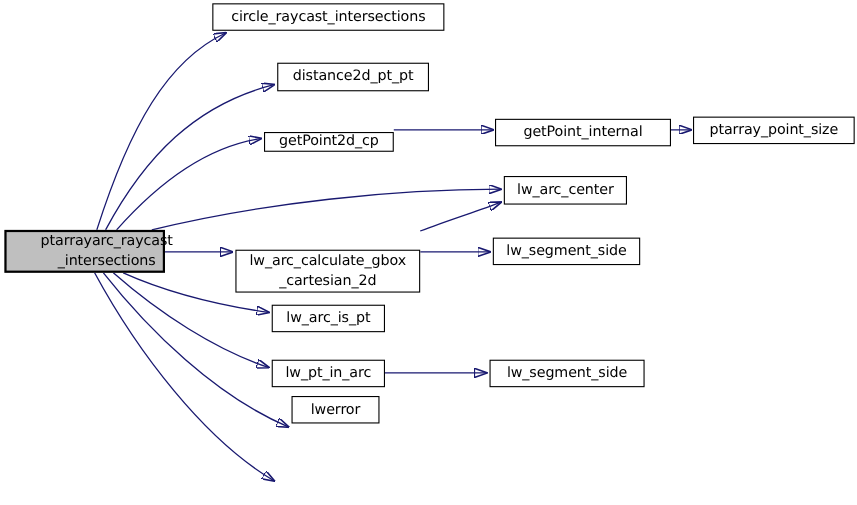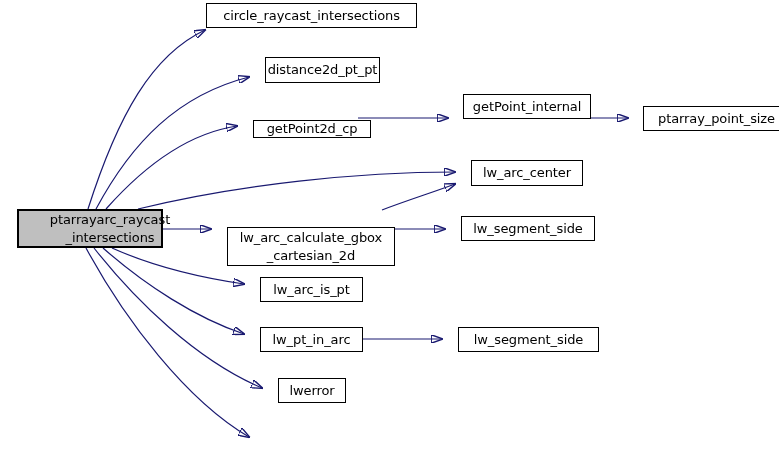--- a/index.html
+++ b/index.html
@@ -25,21 +25,20 @@
     color:var(--text,#000000);
     font-size:13px;
     letter-spacing:-0.1px;
     line-height:18px;
     display:flex;
     align-items:center;
     justify-content:center;
     text-align:center;
     white-space:pre-line;
     cursor:pointer;
-    margin-left:13px;
   }
   .node.root{
     background:var(--root-fill,#bfbfbf);
     border-width:2px;
     cursor:default;
     padding-left:40px;
   }
 </style>
 </head>
 <body>
@@ -66,37 +65,37 @@
     <path d="M382,210 C408,200 434,192 455,184" marker-end="url(#arrow)"></path>
     <path d="M382,229 L445,229" marker-end="url(#arrow)"></path>
     <path d="M350,339 L442,339" marker-end="url(#arrow)"></path>
   </svg>
 
   <div class="node root" style="left:4px;top:209px;width:146px;height:39px">ptarrayarc_raycast
 _intersections</div>
 
   <div class="node" style="left:193px;top:3px;width:211px;height:25px">circle_raycast_intersections</div>
 
-  <div class="node" style="left:252px;top:57px;width:115px;height:26px">distance2d_pt_pt</div>
+  <div class="node" style="left:252px;top:57px;width:138px;height:26px">distance2d_pt_pt</div>
 
   <div class="node" style="left:240px;top:120px;width:118px;height:18px">getPoint2d_cp</div>
 
-  <div class="node" style="left:450px;top:94px;width:128px;height:25px">getPoint_internal</div>
+  <div class="node" style="left:450px;top:108px;width:160px;height:25px">getPoint_internal</div>
 
   <div class="node" style="left:630px;top:106px;width:147px;height:25px">ptarray_point_size</div>
 
   <div class="node" style="left:458px;top:160px;width:112px;height:26px">lw_arc_center</div>
 
   <div class="node" style="left:214px;top:227px;width:168px;height:39px">lw_arc_calculate_gbox
 _cartesian_2d</div>
 
   <div class="node" style="left:448px;top:216px;width:134px;height:25px">lw_segment_side</div>
 
   <div class="node" style="left:247px;top:327px;width:103px;height:25px">lw_pt_in_arc</div>
 
   <div class="node" style="left:247px;top:277px;width:103px;height:25px">lw_arc_is_pt</div>
 
   <div class="node" style="left:445px;top:327px;width:141px;height:25px">lw_segment_side</div>
 
-  <div class="node" style="left:265px;top:378px;width:68px;height:25px">lwerror</div>
+  <div class="node" style="left:265px;top:360px;width:80px;height:25px">lwerror</div>
 
 
 </div>
 
 </body></html>

